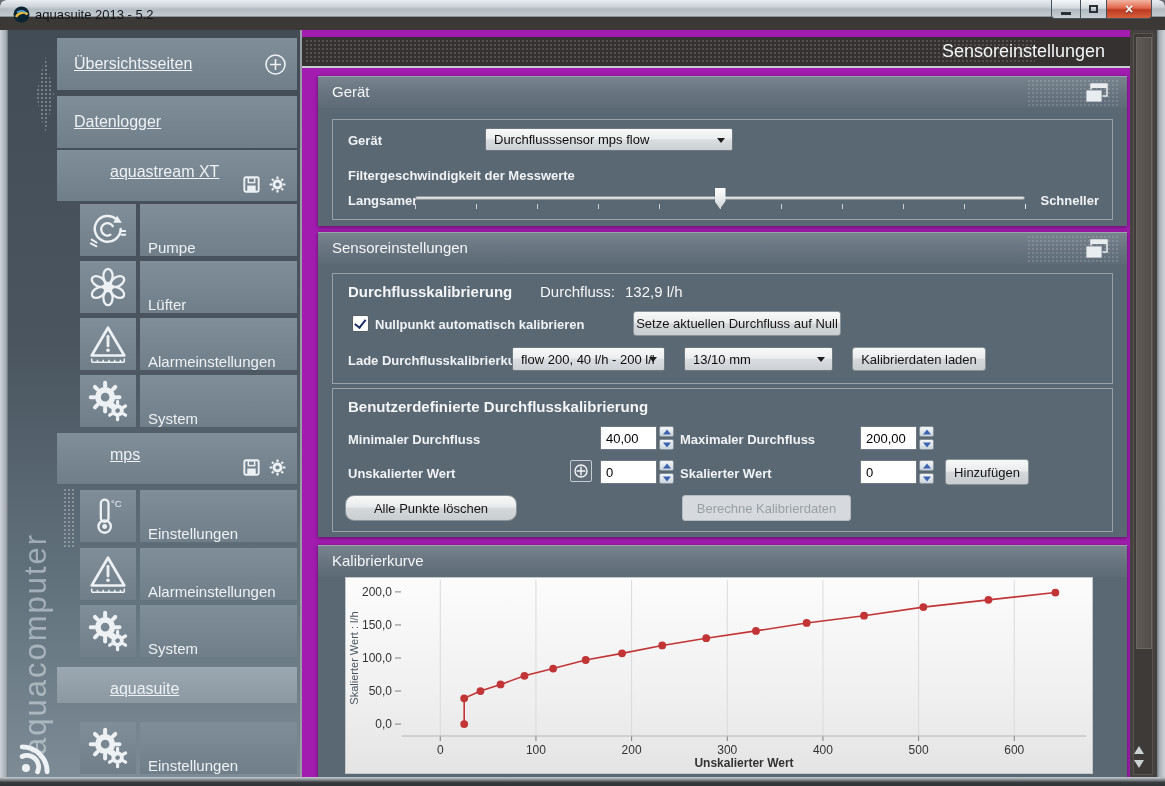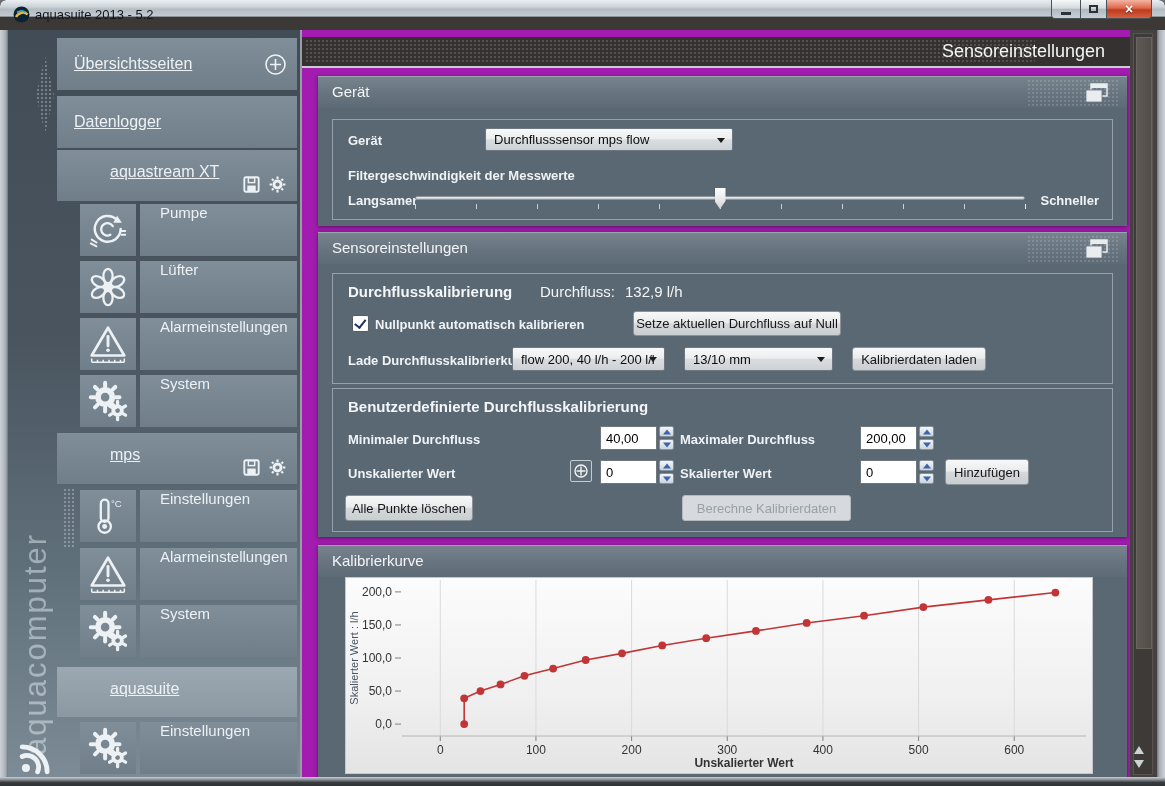--- a/index.html
+++ b/index.html
@@ -30,23 +30,23 @@
   .sidebar{position:absolute;left:8px;top:30px;width:292px;height:748px;
     background:linear-gradient(180deg,#414c56 0%,#4a555f 42%,#60707b 72%,#7c8b95 100%);}
   .side-divider{position:absolute;left:300px;top:30px;width:2px;height:748px;background:#979ea4;z-index:5;}
   .nav-item{position:absolute;left:49px;width:240px;height:52px;
     background:linear-gradient(180deg,#7f8e99 0%,#6f7e89 100%);color:#edf1f4;cursor:pointer;}
   .nav-item .lbl{position:absolute;left:17px;top:50%;transform:translateY(-50%);font-size:16px;text-decoration:underline;}
   .nav-item.hdr .lbl{top:13px;transform:none;margin-left:36px;}
   .hdr-icons{position:absolute;right:10px;bottom:7px;display:flex;gap:7px;align-items:center;}
   .icon-tile{position:absolute;left:72px;width:56px;height:52px;display:flex;align-items:center;justify-content:center;
     background:linear-gradient(180deg,#7f8e99 0%,#6f7e89 100%);cursor:pointer;}
-  .label-tile{position:absolute;left:132px;width:157px;height:52px;display:flex;align-items:flex-start;
+  .label-tile{position:absolute;left:132px;width:157px;height:52px;display:flex;align-items:flex-end;
     background:linear-gradient(180deg,#7f8e99 0%,#6f7e89 100%);cursor:pointer;
-    padding-left:20px;box-sizing:border-box;font-size:15px;color:#edf1f4;}
+    padding-left:8px;box-sizing:border-box;font-size:15px;color:#edf1f4;}
   .nav-item.lit{background:linear-gradient(180deg,#9ca8b1 0%,#8b98a2 100%);}
   .brand{position:absolute;left:10px;top:405px;height:320px;writing-mode:vertical-rl;transform:rotate(180deg);
     font-size:31px;letter-spacing:2px;color:rgba(228,236,241,.5);}
   .dots{background-image:radial-gradient(rgba(255,255,255,.28) 1px,transparent 1.4px);background-size:4px 4px;}
   .diamond-dots{position:absolute;left:28px;top:26px;width:18px;height:78px;
     clip-path:polygon(50% 0,100% 50%,50% 100%,0 50%);}
   .col-dots{position:absolute;left:55px;top:458px;width:12px;height:60px;}
   .rss{position:absolute;left:10px;top:710px;}
   
   .main{position:absolute;left:302px;top:30px;width:828px;height:748px;background:#a21caf;}
@@ -276,21 +276,21 @@
         <circle cx="34" cy="34" r="4.5" fill="none" stroke="#edf1f4" stroke-width="4"></circle>
         <g stroke="#edf1f4" stroke-width="3.4" stroke-linecap="round">
           <path d="M34 27 V24.5 M40.1 30.5 L42.3 29.2 M40.1 37.5 L42.3 38.8 M34 41 V43.5 M27.9 37.5 L25.7 38.8 M27.9 30.5 L25.7 29.2"></path>
         </g>
       </svg>
     </div>
     <div class="label-tile" style="top:575px;">
       <span>System</span>
     </div>
 
-    <div class="nav-item hdr lit" style="top:637px;height:50px;">
+    <div class="nav-item hdr lit" style="top:637px;height:36px;">
       <span class="lbl">aquasuite</span>
     </div>
 
     <div class="icon-tile" style="top:692px;">
       <svg width="46" height="46" viewBox="0 0 48 48">
         <circle cx="21" cy="20" r="7.5" fill="none" stroke="#edf1f4" stroke-width="6"></circle>
         <g stroke="#edf1f4" stroke-width="4.2" stroke-linecap="round">
           <path d="M21 9 V5 M28.8 12.2 L31.6 9.4 M32 20 H36 M28.8 27.8 L31.6 30.6 M21 31 V35 M13.2 27.8 L10.4 30.6 M10 20 H6 M13.2 12.2 L10.4 9.4"></path>
         </g>
         <circle cx="34" cy="34" r="4.5" fill="none" stroke="#edf1f4" stroke-width="4"></circle>
@@ -416,21 +416,21 @@
         <input readonly="" value="0" style="">
         <span class="sbtns">
             <span class="sbtn up"></span>
             <span class="sbtn dn"></span>
           </span>
       </div>
       <div class="btn" style="left:627px;top:227px;width:84px;height:26px;">
         <span>Hinzufügen</span>
       </div>
 
-      <div class="btn" style="left:27px;top:263px;width:128px;height:26px;">
+      <div class="btn" style="left:27px;top:263px;width:172px;height:26px;border-radius:9px;">
         <span>Alle Punkte löschen</span>
       </div>
       <div class="btn disabled" style="left:364px;top:263px;width:169px;height:26px;">
         <span>Berechne Kalibrierdaten</span>
       </div>
     </div>
 
     <div class="panel" style="top:515px;height:233px;">
       <div class="panel-header">
         <span class="ph-title">Kalibrierkurve</span>

